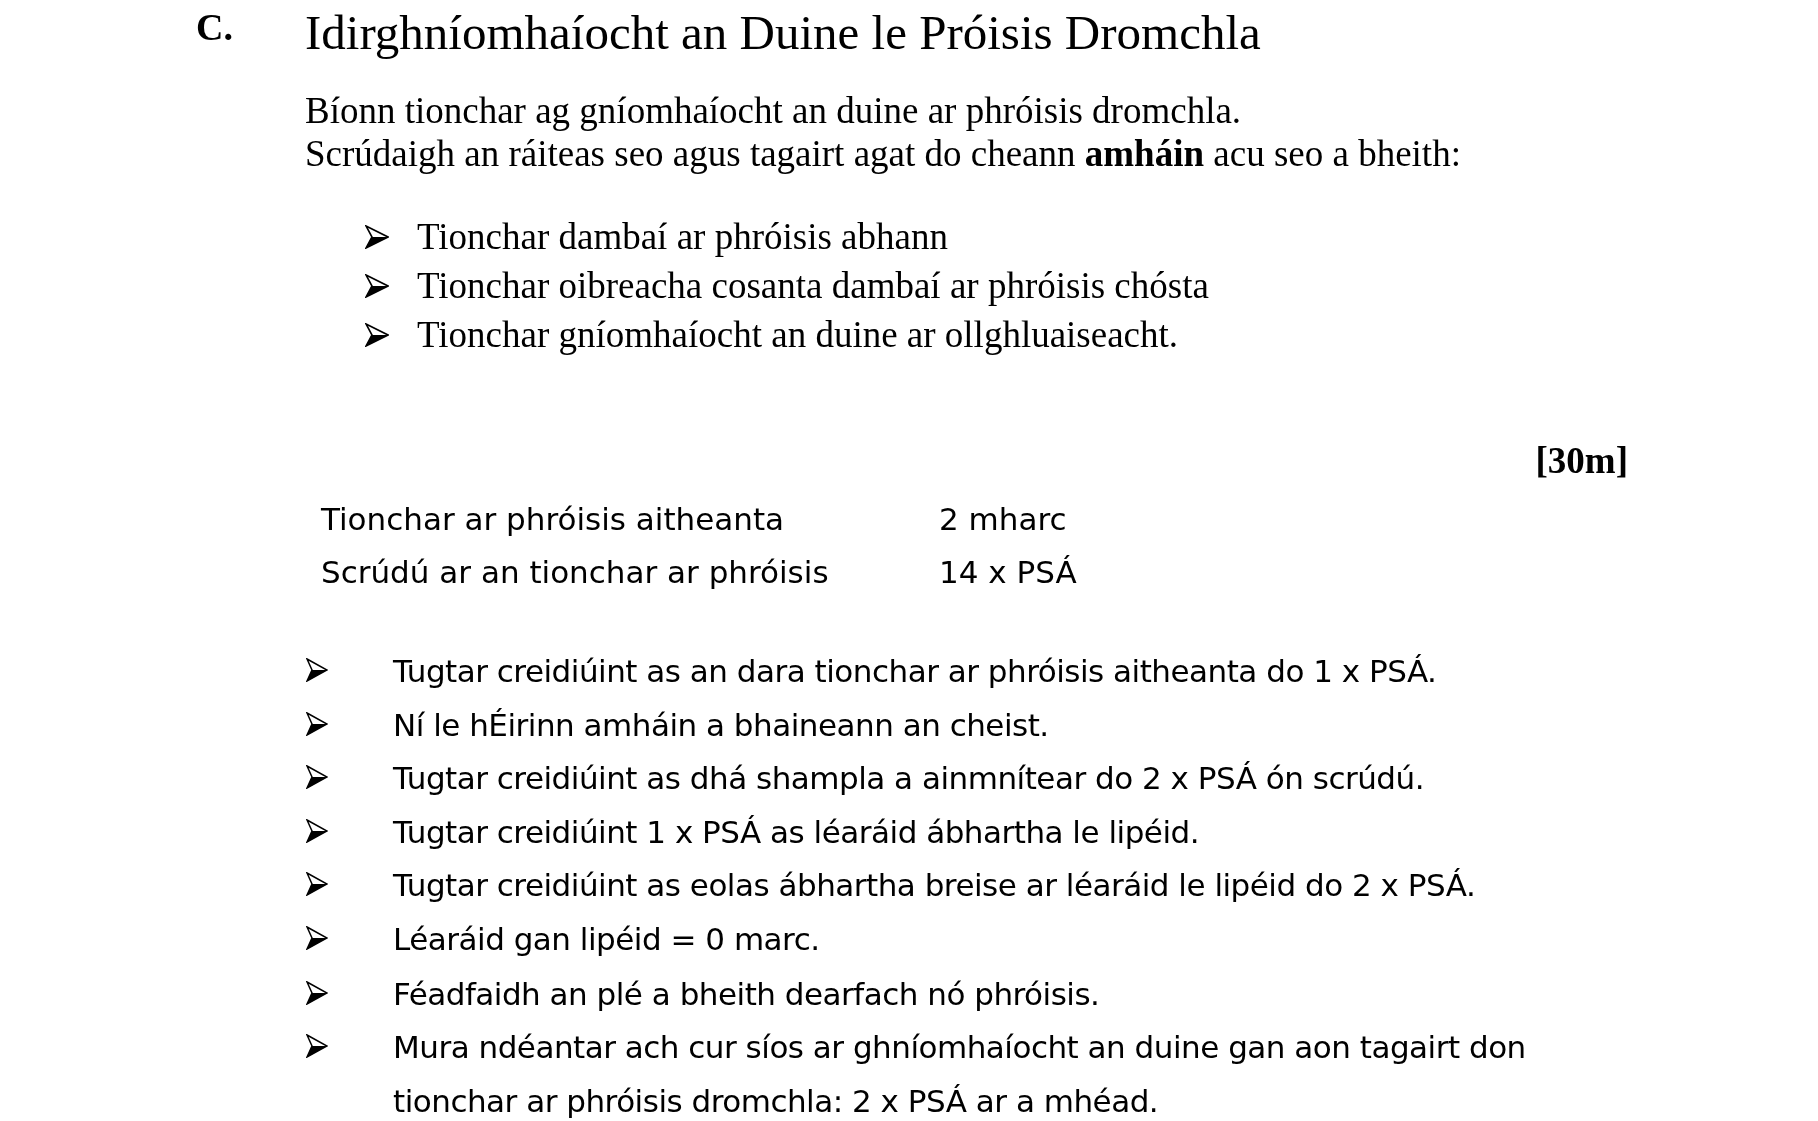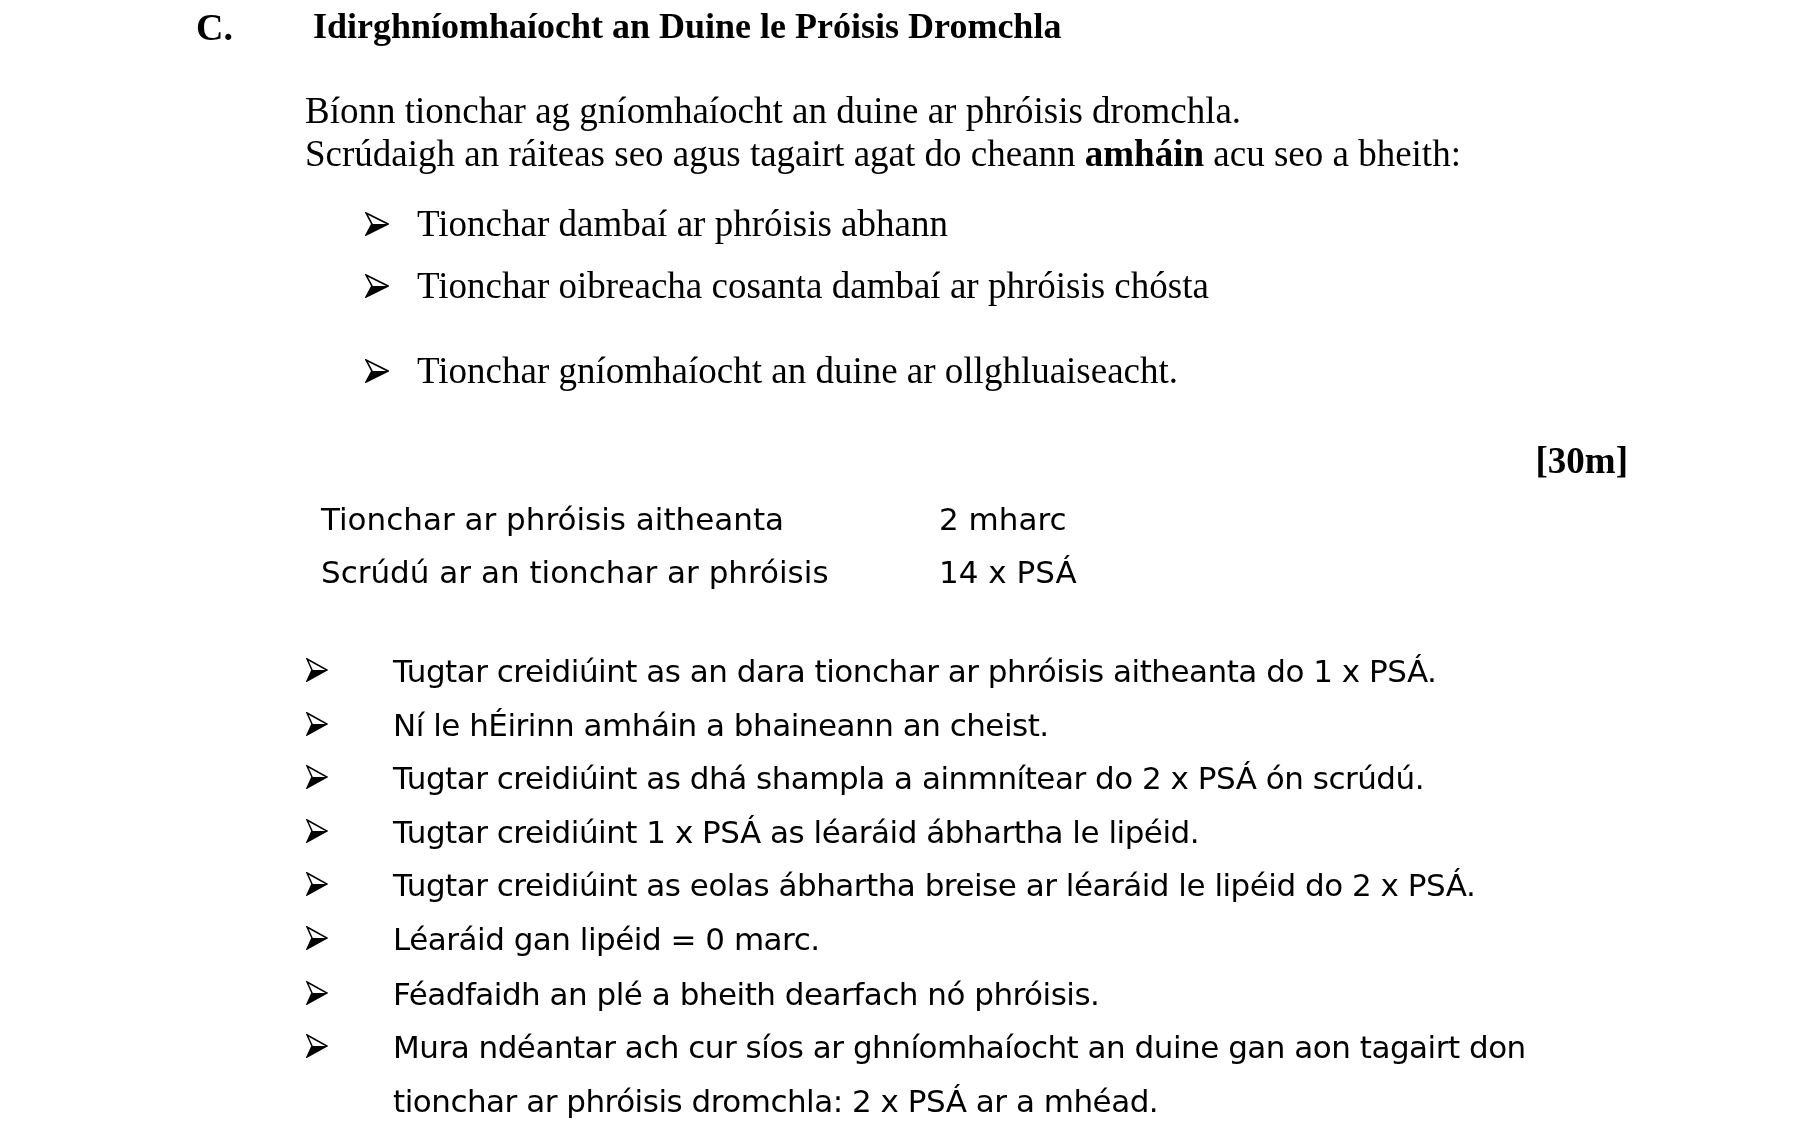--- a/index.html
+++ b/index.html
@@ -3,33 +3,33 @@
 <meta charset="utf-8">
 <style>
   html, body { margin: 0; padding: 0; background: #ffffff; }
   body { width: 1818px; height: 1121px; position: relative; overflow: hidden; color: #000; }
   .serif { font-family: "Liberation Serif", "DejaVu Serif", serif; }
   .comic { font-family: "DejaVu Sans", "Liberation Sans", sans-serif; }
   .abs { position: absolute; white-space: nowrap; line-height: 1; }
 
   
   .sec-letter { left: 196px; top: 8px; font-size: 38px; font-weight: bold; }
-  .sec-title  { left: 313px; top: 8px; font-size: 36px; font-weight: bold; }
+  .sec-title  { left: 305px; top: 8px; font-size: 49px; font-weight: normal; }
 
   
   .intro-line { left: 305px; font-size: 37px; }
   .intro-1 { top: 92px; }
   .intro-2 { top: 135px; }
 
   
   .opt { left: 365px; font-size: 37px; display: flex; align-items: baseline; }
   .opt .arrow { width: 52px; display: inline-block; }
-  .opt-0 { top: 205px; text-align: center; }
+  .opt-0 { top: 218px; text-align: center; }
   .opt-1 { top: 267px; }
-  .opt-2 { top: 316px; margin-top: 36px; }
+  .opt-2 { top: 316px; }
 
   .marks { right: 190px; top: 410px; font-size: 37px; font-weight: bold; margin-top: 32px; }
 
   
   .ms-row { left: 305px; font-size: 31px; transform-origin: left top; }
   .ms-label { position: absolute; left: 16px; top: 0; }
   .ms-value { position: absolute; left: 634px; top: 0; }
   .ms-row-0 { top: 504px; }
   .ms-row-1 { top: 557px; }
 

